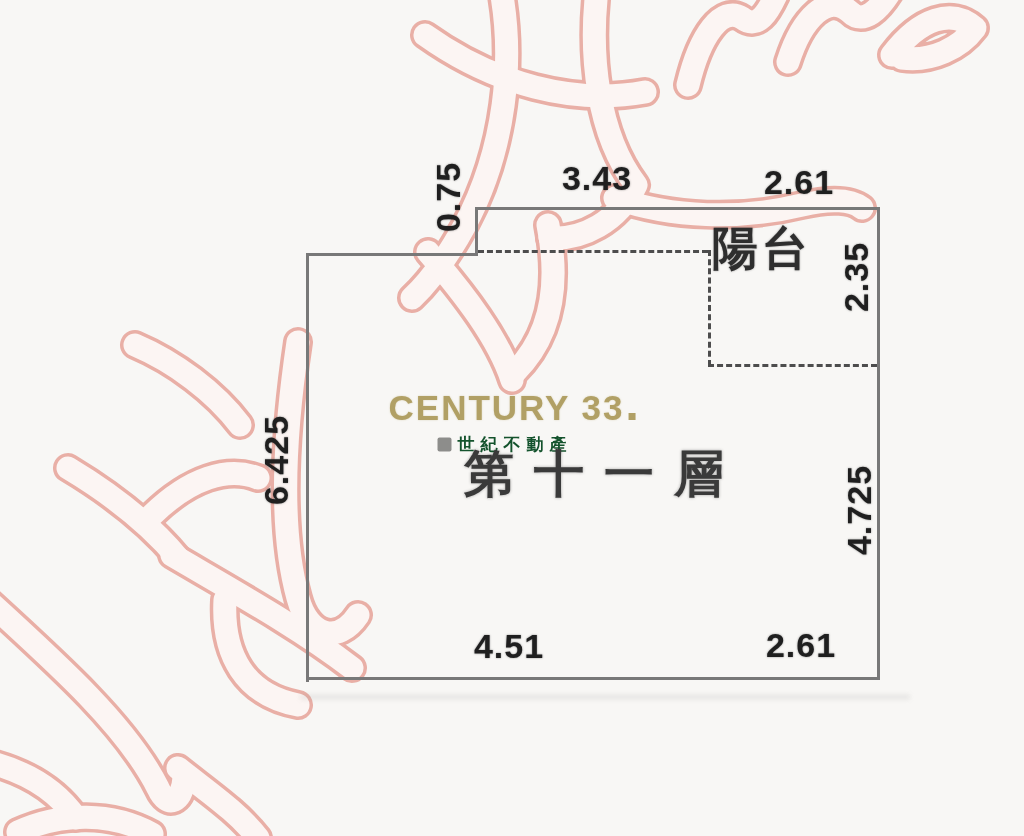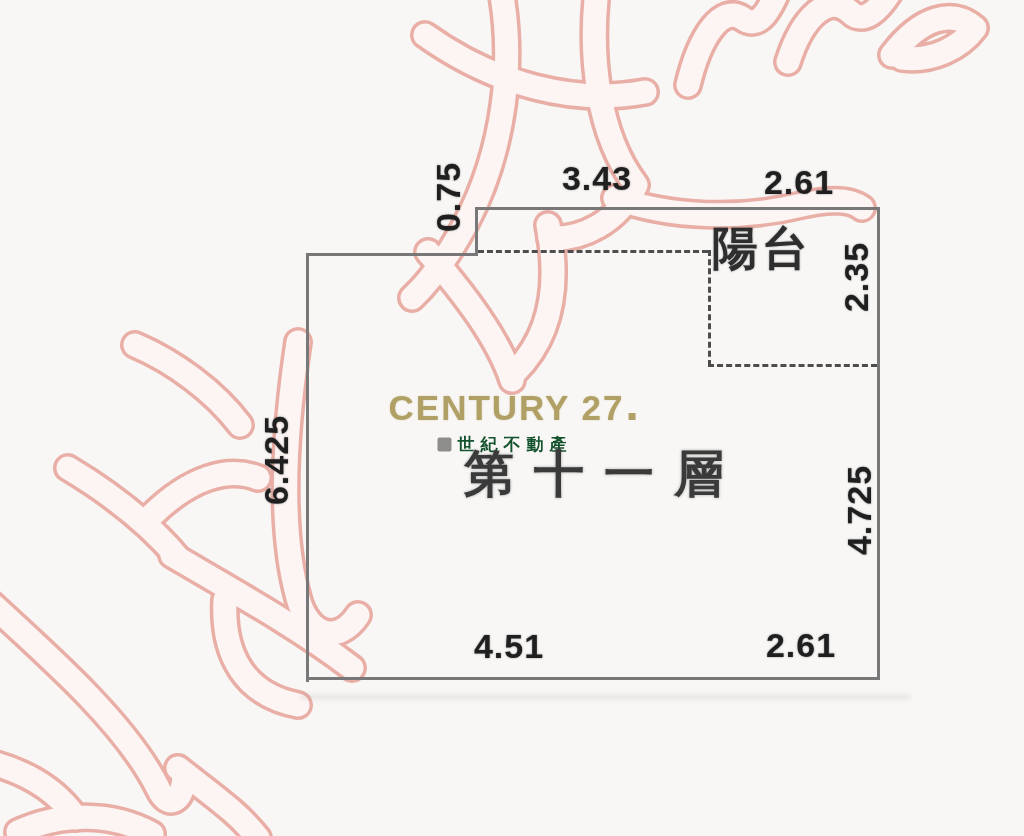--- a/index.html
+++ b/index.html
@@ -121,21 +121,21 @@
   <div class="dim" style="left:799px;top:182px;">2.61</div>
   <div class="dim rot" style="left:856px;top:277px;">2.35</div>
   <div class="dim rot" style="left:276px;top:460px;">6.425</div>
   <div class="dim rot" style="left:859px;top:510px;">4.725</div>
   <div class="dim" style="left:509px;top:646px;">4.51</div>
   <div class="dim" style="left:801px;top:645px;">2.61</div>
 
   <div class="room-label" style="left:762px;top:249px;text-align:center;">陽台</div>
 
   <div class="brand" style="left:512px;top:408px;">
-    <span>CENTURY 27</span><span class="tm-square"></span>
+    <span>CENTURY 33</span><span class="tm-square"></span>
   </div>
   <div class="brand-sub" style="left:505px;top:444px;">
     <span class="seal"></span><span>世紀不動產</span>
   </div>
 
   <div class="floor-label" style="left:604px;top:474px;">第十一層</div>
 
 </div>
 
 </body></html>

